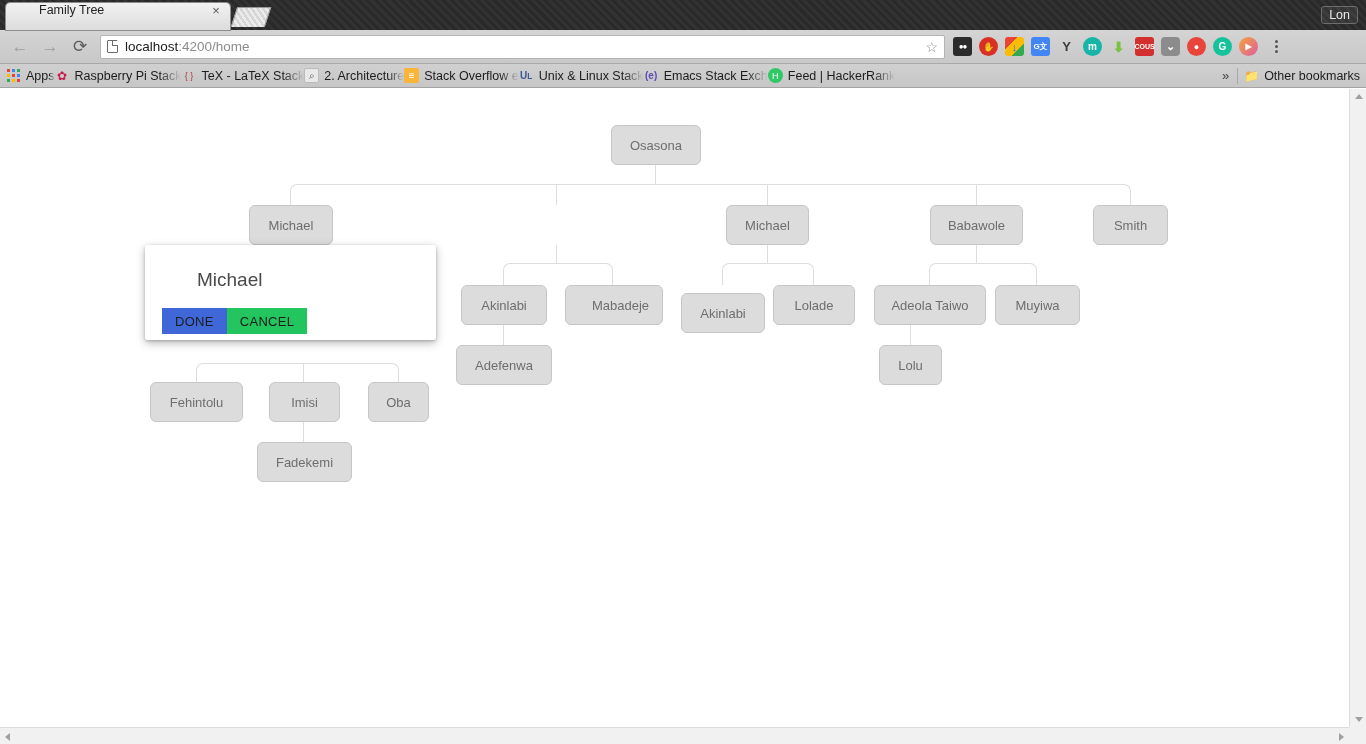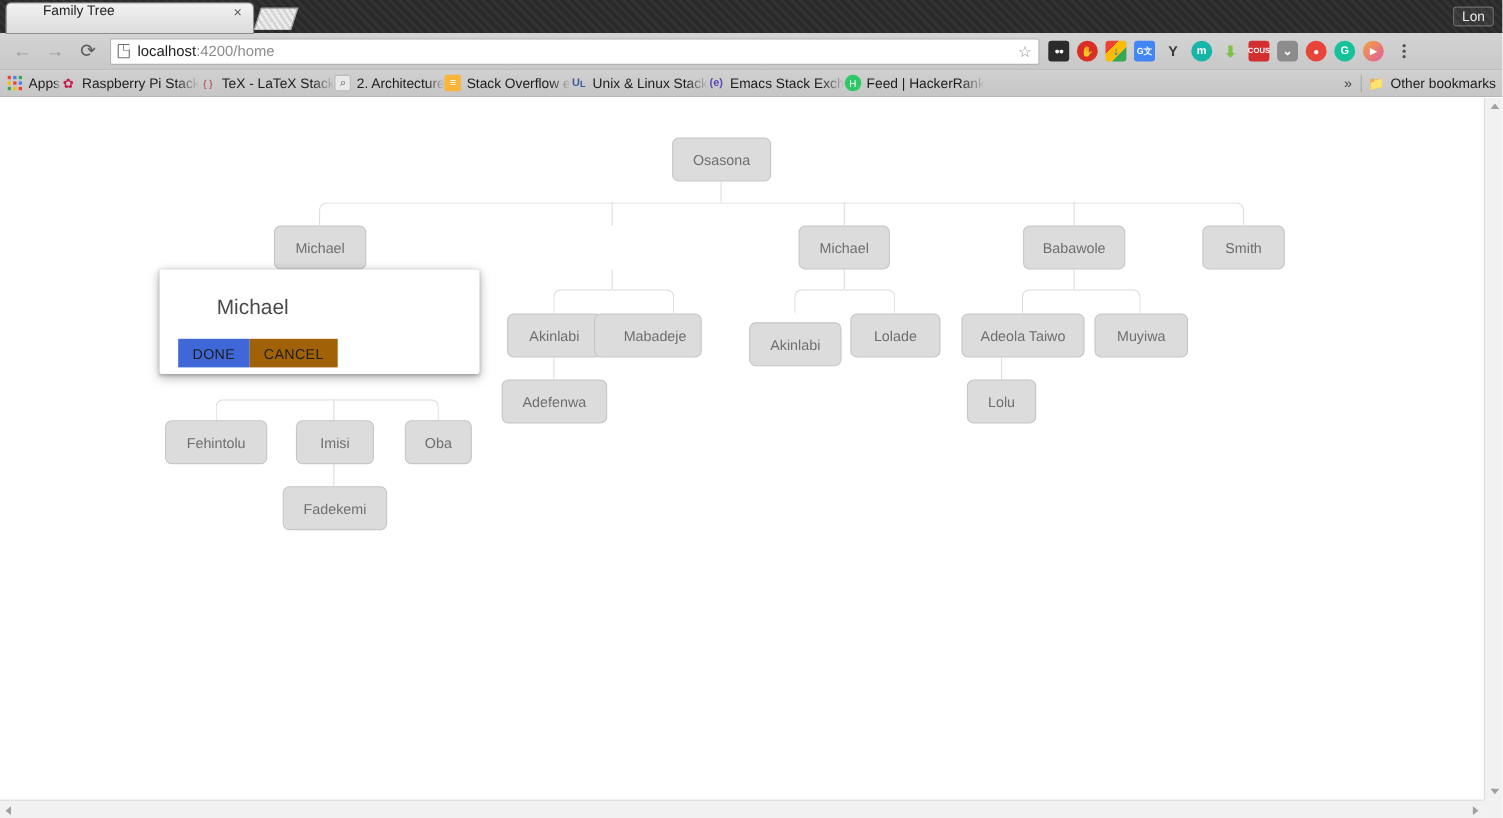--- a/index.html
+++ b/index.html
@@ -253,21 +253,21 @@
     border: none;
     height: 26px;
     padding: 0 13px;
     font-size: 13px;
     color: #1d1d1d;
     letter-spacing: .3px;
     cursor: pointer;
     font-family: "Liberation Sans", sans-serif;
   }
   .btn-done { background: #3f67d8; }
-  .btn-cancel { background: #a16207; }
+  .btn-cancel { background: #22c55e; }
 
   
   .vscroll {
     position: absolute; top: 89px; right: 0;
     width: 17px; height: 638px;
     background: #f1f1f1;
     border-left: 1px solid #dcdcdc;
     z-index: 60;
   }
   .hscroll {
@@ -444,21 +444,21 @@
       <div class="node" style="left:930px; top:116px; width:93px;">
           <span>Babawole</span>
         </div>
       <div class="node" style="left:1093px; top:116px; width:75px;">
           <span>Smith</span>
         </div>
 
       <div class="node" style="left:461px; top:196px; width:86px;">
           <span>Akinlabi</span>
         </div>
-      <div class="node" style="left:540px; top:196px; width:98px;padding-left:13px;">
+      <div class="node" style="left:565px; top:196px; width:98px;padding-left:13px;">
           <span>Mabadeje</span>
         </div>
       <div class="node" style="left:681px; top:204px; width:84px;">
           <span>Akinlabi</span>
         </div>
       <div class="node" style="left:773px; top:196px; width:82px;">
           <span>Lolade</span>
         </div>
       <div class="node" style="left:874px; top:196px; width:112px;">
           <span>Adeola Taiwo</span>

